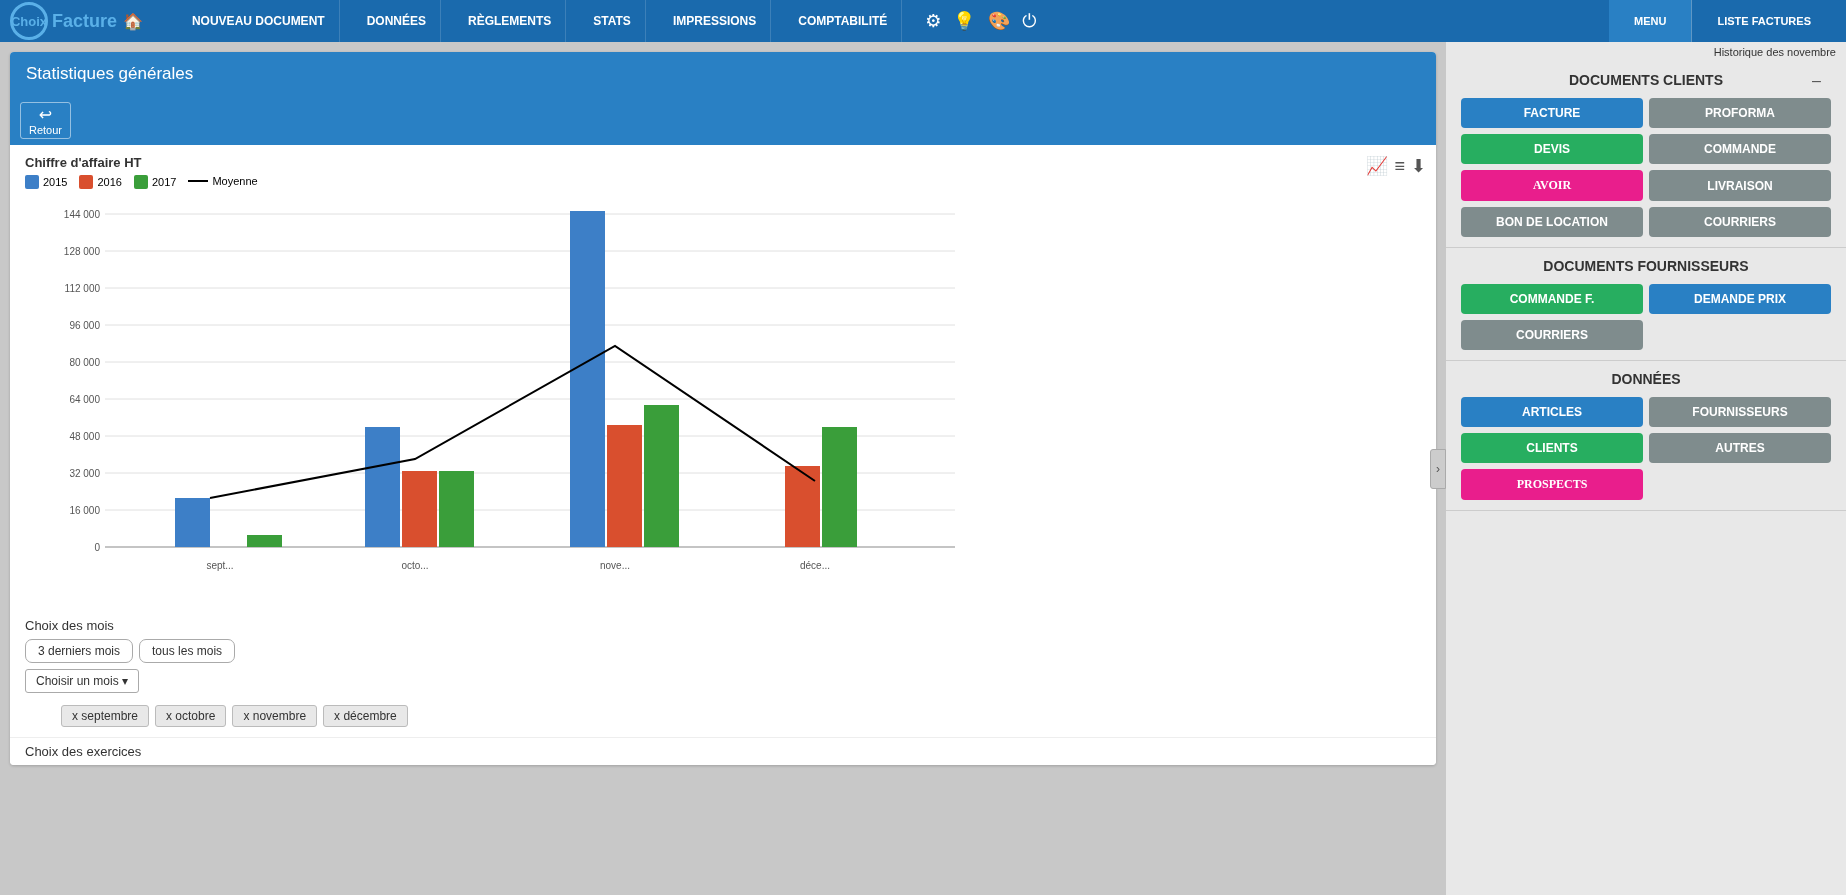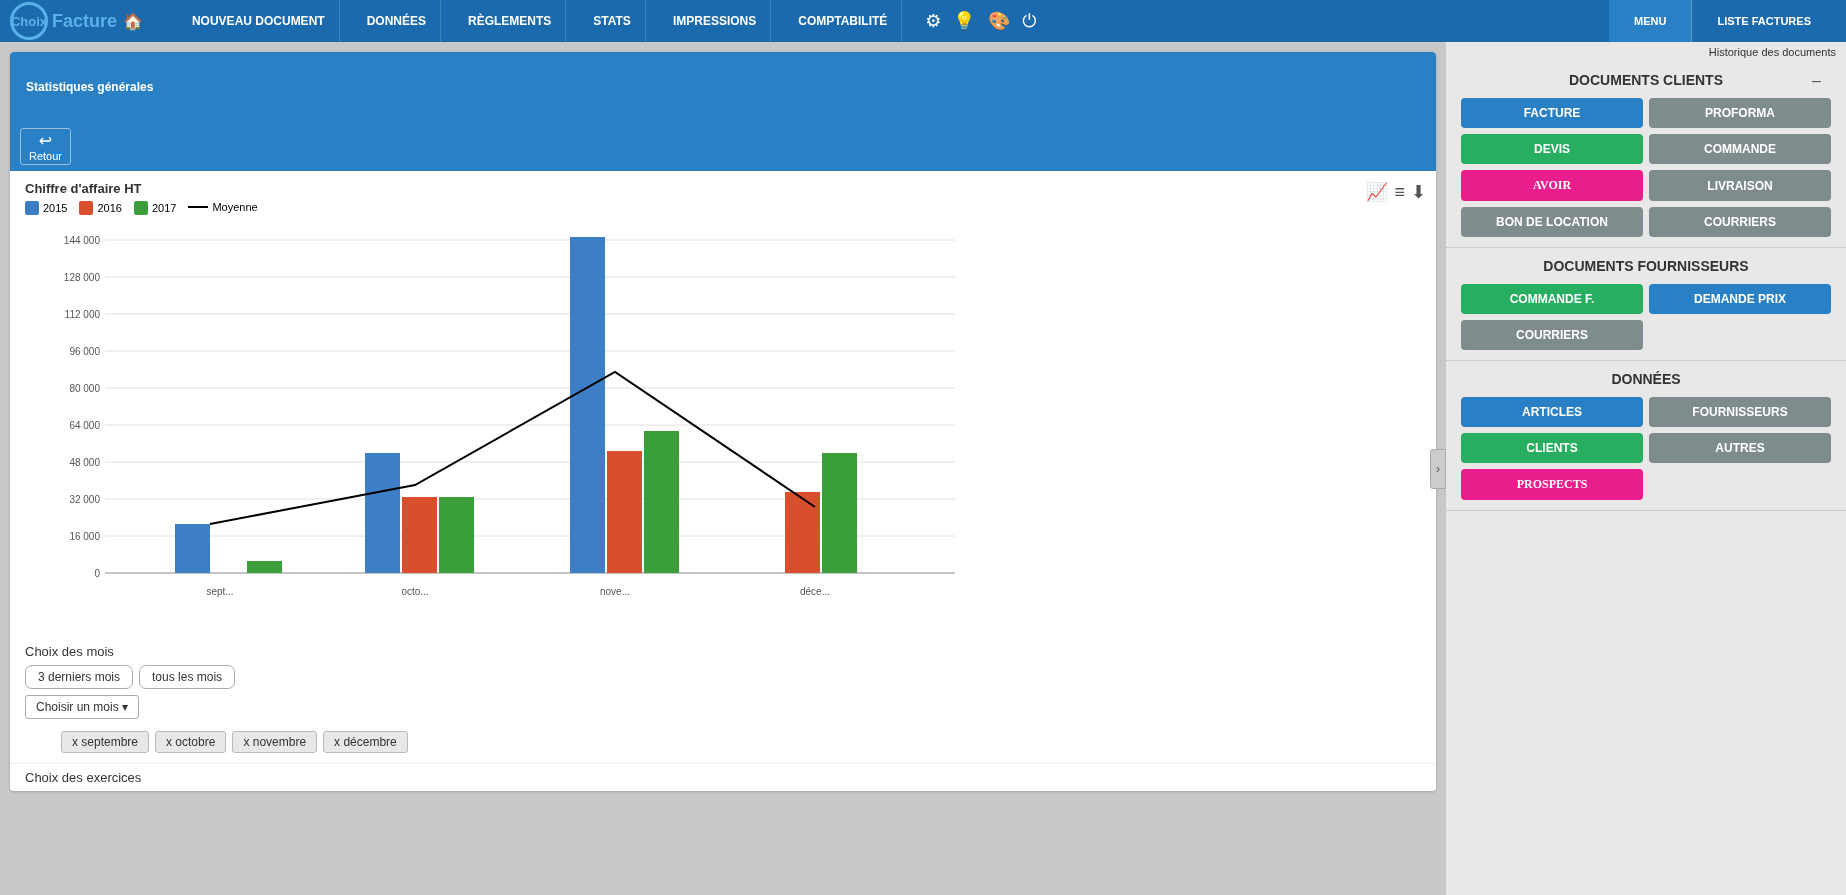--- a/index.html
+++ b/index.html
@@ -68,23 +68,23 @@
     
     .card {
       background: white;
       border-radius: 4px;
       overflow: hidden;
       box-shadow: 0 1px 3px rgba(0,0,0,0.2);
     }
     .card-header {
       background: #2980c4;
       color: white;
-      font-size: 12px;
-      font-weight: bold;
-      padding: 28px 16px;
+      font-size: 17px;
+      font-weight: normal;
+      padding: 12px 16px;
     }
     .card-subheader {
       background: #2980c4;
       padding: 6px 10px;
       display: flex;
       align-items: center;
       gap: 8px;
     }
     .back-btn {
       color: white;
@@ -406,21 +406,21 @@
       </div>
 
       <div class="choice-section">
         <span>Choix des exercices</span>
       </div>
     </div>
   </div>
 
   <div class="right-panel">
     <div class="right-panel-header">
-      <span>Historique des documents</span>
+      <span>Historique des novembre</span>
     </div>
 
     <div class="collapse-btn">›</div>
 
     <div class="panel-section">
       <div style="position:relative;">
         <div class="panel-section-title">DOCUMENTS CLIENTS</div>
         <span class="panel-section-title-right">–</span>
       </div>
       <div class="btn-grid">

